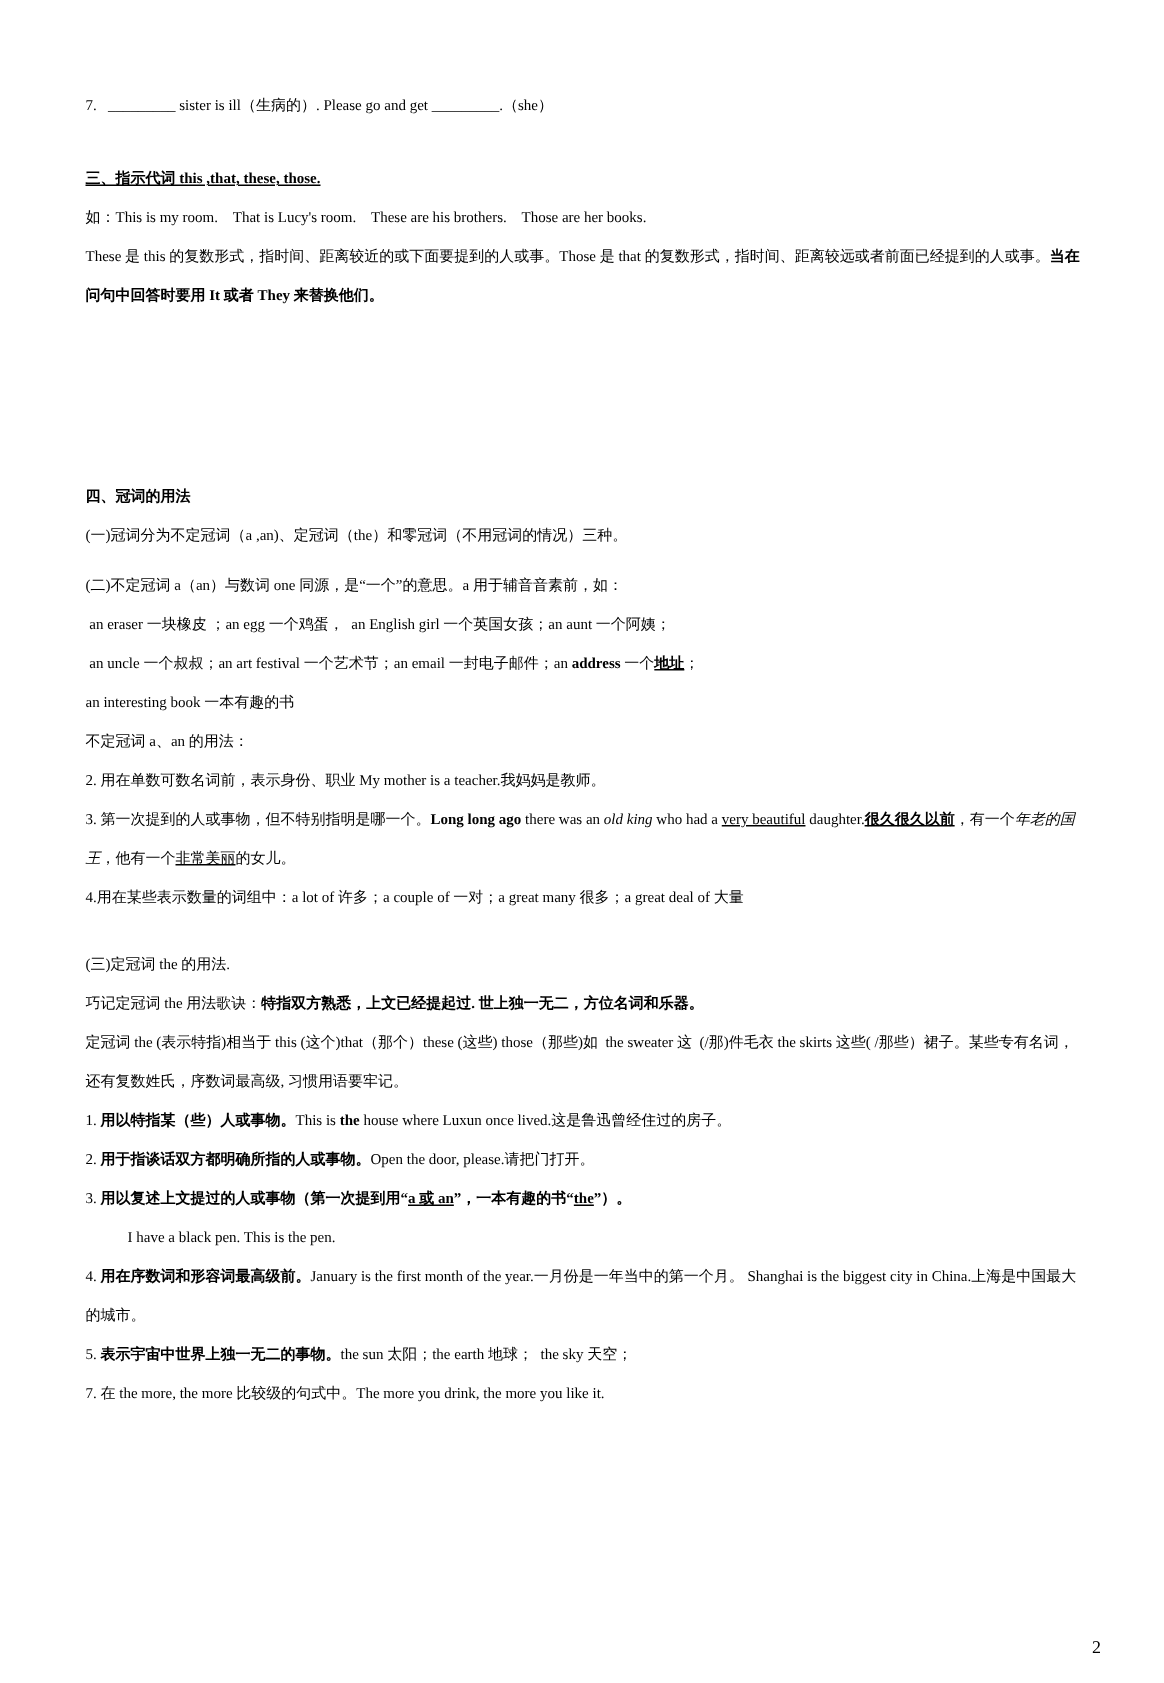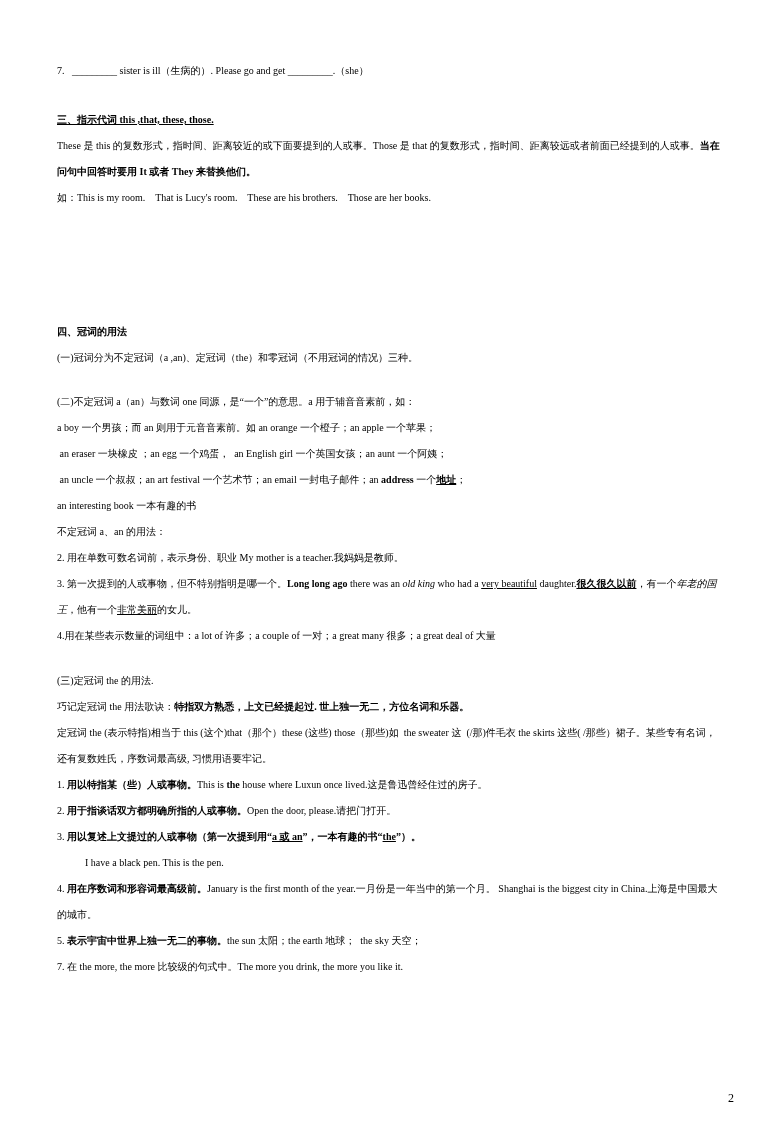--- a/index.html
+++ b/index.html
@@ -28,26 +28,25 @@
     font-size:12px;
   }
 </style>
 </head>
 <body>
 
 <div class="page">
   <div class="content">
       <div class="para"><span>7.   _________ sister is ill（生病的）. Please go and get _________.（she）</span></div>
       <div class="para" style="margin-top: 23px; text-decoration: underline;"><span class="b">三、指示代词 this ,that, these, those.</span></div>
+      <div class="para"><span>如：This is my room.    That is Lucy's room.    These are his brothers.    Those are her books.</span></div>
       <div class="para"><span>These 是 this 的复数形式，指时间、距离较近的或下面要提到的人或事。Those 是 that 的复数形式，指时间、距离较远或者前面已经提到的人或事。</span><span class="b">当在问句中回答时要用 It 或者 They 来替换他们。</span></div>
-      <div class="para"><span>如：This is my room.    That is Lucy's room.    These are his brothers.    Those are her books.</span></div>
       <div class="para" style="margin-top: 108px;"><span class="b">四、冠词的用法</span></div>
       <div class="para"><span>(一)冠词分为不定冠词（a ,an)、定冠词（the）和零冠词（不用冠词的情况）三种。</span></div>
-      <div class="para" style="margin-top: 18px;"><span>(二)不定冠词 a（an）与数词 one 同源，是“一个”的意思。a 用于辅音音素前，如：</span></div>
-      <div class="para"><span>a boy 一个男孩；而 an 则用于元音音素前。如 an orange 一个橙子；an apple 一个苹果；</span></div>
+      <div class="para" style="margin-top: 7px;"><span>(二)不定冠词 a（an）与数词 one 同源，是“一个”的意思。a 用于辅音音素前，如：</span></div>
       <div class="para"><span> an eraser 一块橡皮 ；an egg 一个鸡蛋，  an English girl 一个英国女孩；an aunt 一个阿姨；</span></div>
       <div class="para"><span> an uncle 一个叔叔；an art festival 一个艺术节；an email 一封电子邮件；an </span><span class="b">address</span><span> 一个</span><span class="b u">地址</span><span>；</span></div>
       <div class="para"><span>an interesting book 一本有趣的书</span></div>
       <div class="para"><span>不定冠词 a、an 的用法：</span></div>
       <div class="para"><span>2. 用在单数可数名词前，表示身份、职业 My mother is a teacher.我妈妈是教师。</span></div>
       <div class="para"><span>3. 第一次提到的人或事物，但不特别指明是哪一个。</span><span class="b">Long long ago</span><span> there was an </span><span class="i">old king</span><span> who had a </span><span class="u">very beautiful</span><span> daughter.</span><span class="b u">很久很久以前</span><span>，有一个</span><span class="i">年老的国王</span><span>，他有一个</span><span class="u">非常美丽</span><span>的女儿。</span></div>
       <div class="para"><span>4.用在某些表示数量的词组中：a lot of 许多；a couple of 一对；a great many 很多；a great deal of 大量</span></div>
       <div class="para" style="margin-top: 19px;"><span>(三)定冠词 the 的用法.</span></div>
       <div class="para"><span>巧记定冠词 the 用法歌诀：</span><span class="b">特指双方熟悉，上文已经提起过. 世上独一无二，方位名词和乐器。</span></div>
       <div class="para"><span>定冠词 the (表示特指)相当于 this (这个)that（那个）these (这些) those（那些)如  the sweater 这  (/那)件毛衣 the skirts 这些( /那些）裙子。某些专有名词，还有复数姓氏，序数词最高级, 习惯用语要牢记。</span></div>

